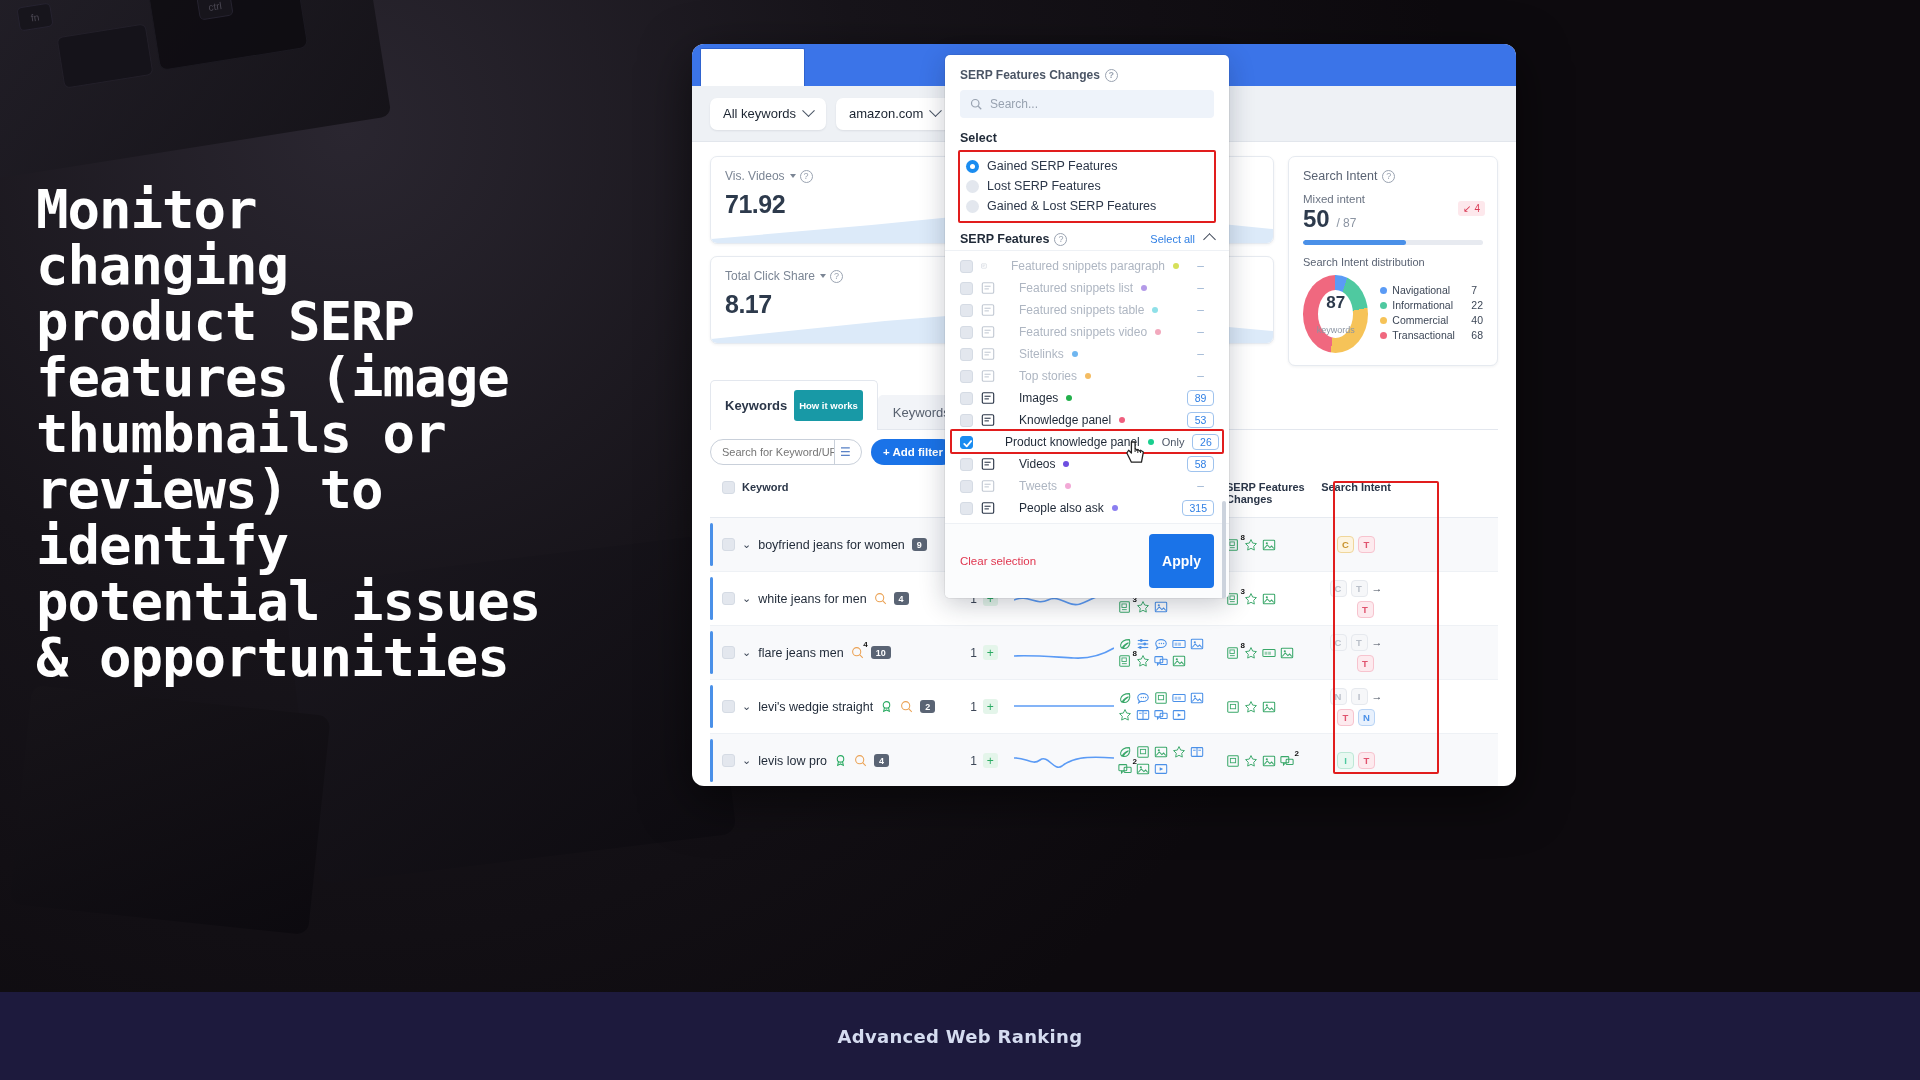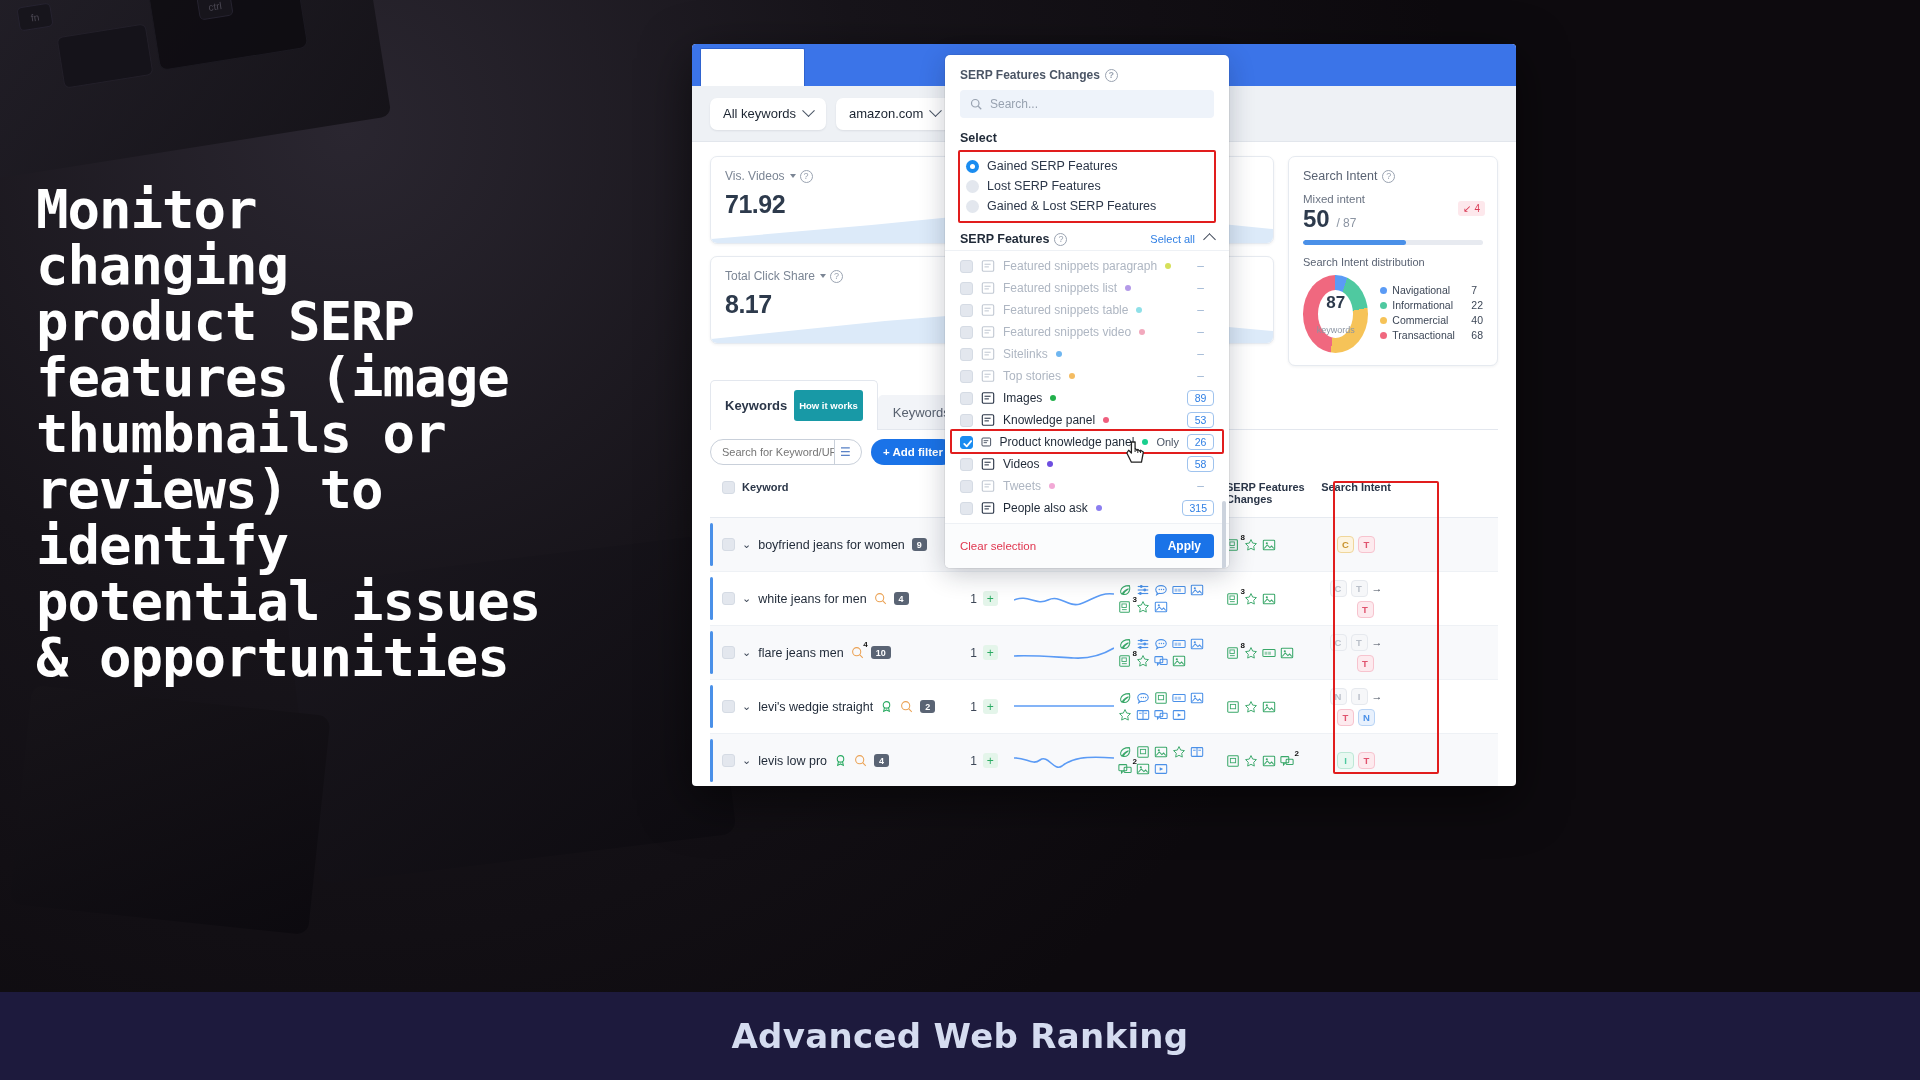--- a/index.html
+++ b/index.html
@@ -45,28 +45,28 @@
     white-space: pre-line;
   }
 
   
   .banner {
     position: absolute; left: 0; bottom: 0; width: 1920px; height: 88px;
     background: #1d1a3d;
     display: flex; align-items: center; justify-content: center;
   }
   .banner-text {
-    color: #d5dcf0; font-size: 34px; font-weight: 700;
+    color: #d5dcf0; font-size: 18px; font-weight: 700;
     font-family: "DejaVu Sans", sans-serif; letter-spacing: .3px;
   }
 
   
   .app {
     position: absolute; left: 692px; top: 44px; width: 824px; height: 742px;
-    background: #ffffff; border-radius: 4px; overflow: hidden;
+    background: #ffffff; border-radius: 12px; overflow: hidden;
     box-shadow: 0 14px 50px rgba(0,0,0,.55);
   }
 
   .app-topbar { height: 42px; background: #3b74e8; display: flex; align-items: flex-end; padding-left: 8px; }
   .app-tab {
     width: 105px; height: 38px; background: #fff; border: 1px solid #2f63cf;
     border-bottom: none; border-radius: 2px 2px 0 0;
   }
 
   .toolbar {
@@ -191,34 +191,34 @@
   .rad.on:after { content:""; position:absolute; inset:4px; background:#fff; border-radius:50%; }
 
   .sf-head { display:flex; align-items:center; padding: 9px 15px 4px 15px; }
   .sf-head b { font-size:12.5px; color:#1f2937; }
   .selall { margin-left:auto; color:#2f7fe4; font-size:11px; }
   .caret-up { margin-left:10px; width:9px;height:9px; border-left:1.8px solid #3d4757;
               border-top:1.8px solid #3d4757; transform: rotate(45deg); }
   .sf-list { border-top:1px solid #eef1f5; padding: 4px 0 4px 0; max-height:275px; position:relative; }
   .sf-row { display:flex; align-items:center; gap:8px; padding: 3px 15px; height:22px; font-size:12px; }
   .sf-row .cb { width:13px;height:13px; }
-  .sf-name { color:#1f2937; white-space:nowrap; }
+  .sf-name { color:#1f2937; white-space:nowrap;margin-left:16px; }
   .sf-row.dim .sf-name { color:#aeb6c2; }
   .sf-dot { width:6px;height:6px;border-radius:50%; flex:none; }
   .sf-right { margin-left:auto; display:flex; align-items:center; gap:8px; }
   .only { color:#4b5565; font-size:11px; }
   .cnt { border:1px solid #9fc3ee; color:#2f7fe4; border-radius:4px; font-size:10.5px;
          padding:1px 6px; min-width:27px; text-align:center; }
   .dash { color:#9fb6d4; font-size:12px; width:27px; text-align:center; }
   .hl-row { position:absolute; left:5px; right:5px; border:2.5px solid #e11d1d; border-radius:2px; }
   .dd-foot { border-top:1px solid #eef1f5; background:#fbfcfd; padding:10px 15px;
              display:flex; align-items:center; }
   .clearsel { color:#e0364f; font-size:11.5px; }
-  .applybtn { margin-left:auto; background:#1a73e8; color:#fff; font-size:12px; font-weight:600;
-              border-radius:4px; padding:5px 13px; }
+  .applybtn { margin-left:auto; background:#1a73e8; color:#fff; font-size:14px; font-weight:600;
+              border-radius:4px; padding:19px 13px; }
   .dd-scroll { position:absolute; right:3px; top:250px; width:4px; height:120px;
                background:#ccd3dd; border-radius:2px; }
 
   
   .hl-col { position:absolute; border:2.5px solid #e11d1d; border-radius:2px; z-index:30; pointer-events:none;}
 
   .cursor { position:absolute; z-index:60; width:22px; height:26px; }
 </style>
 </head>
 <body>

